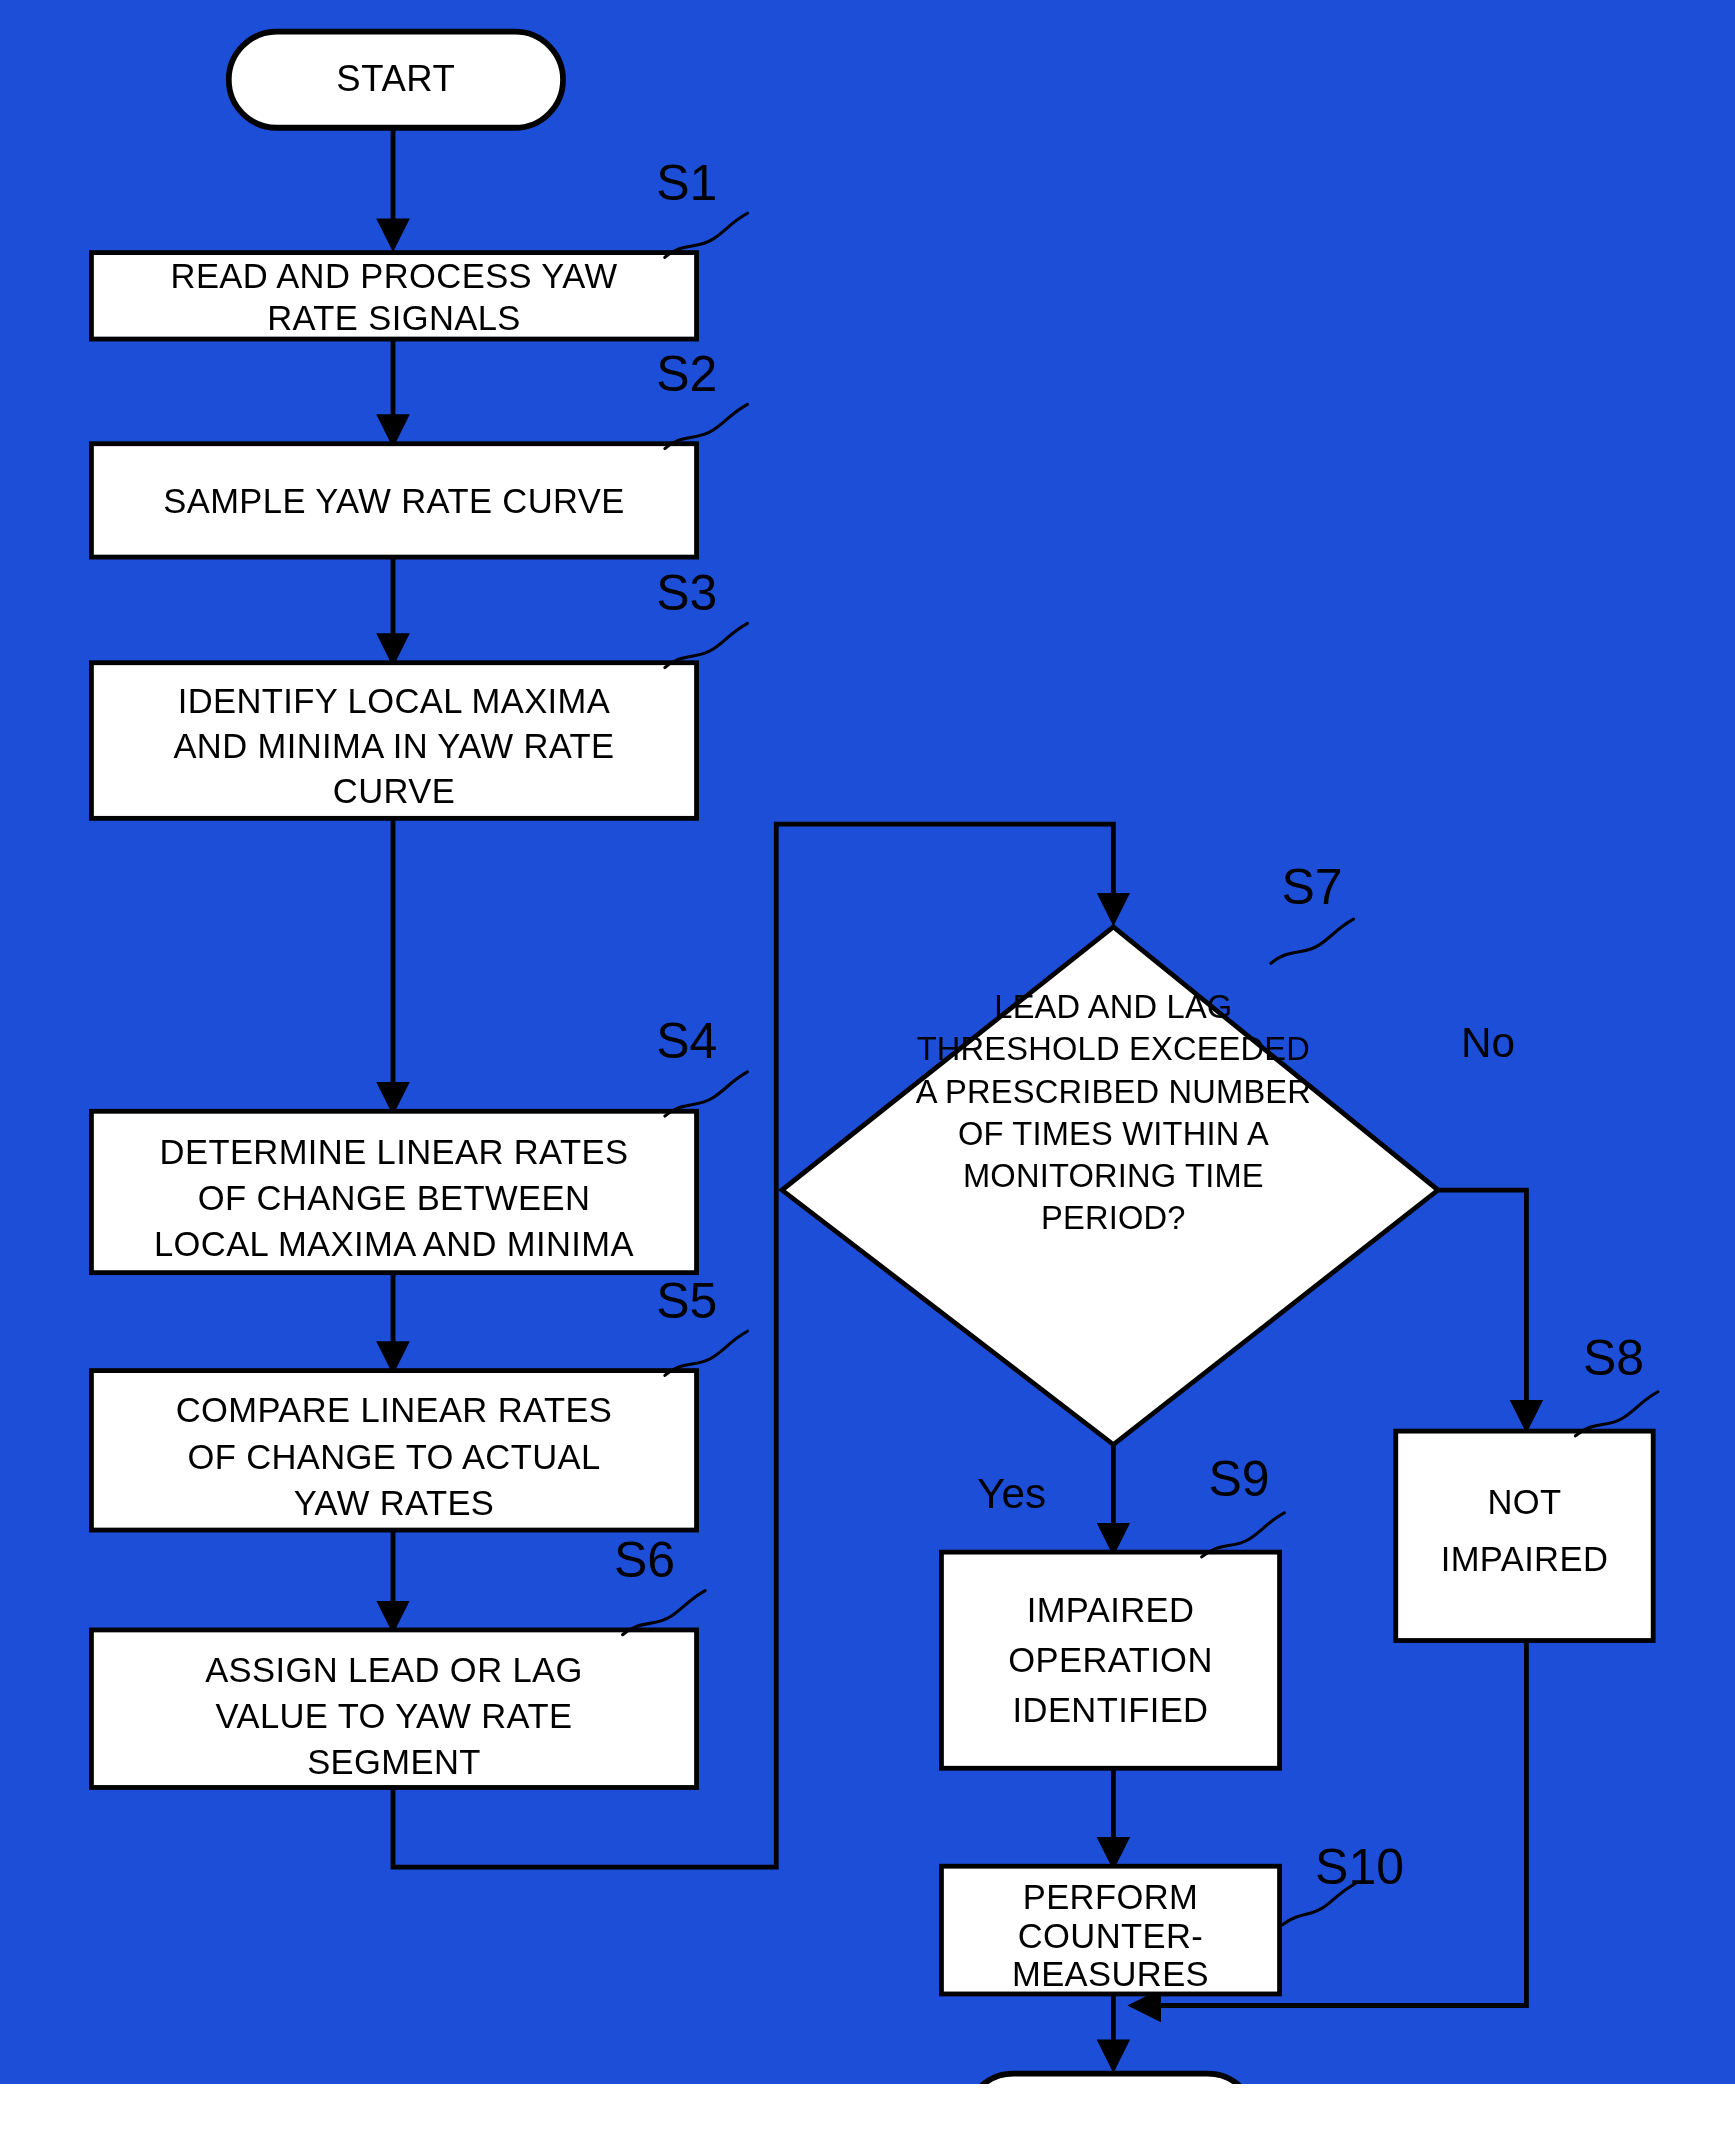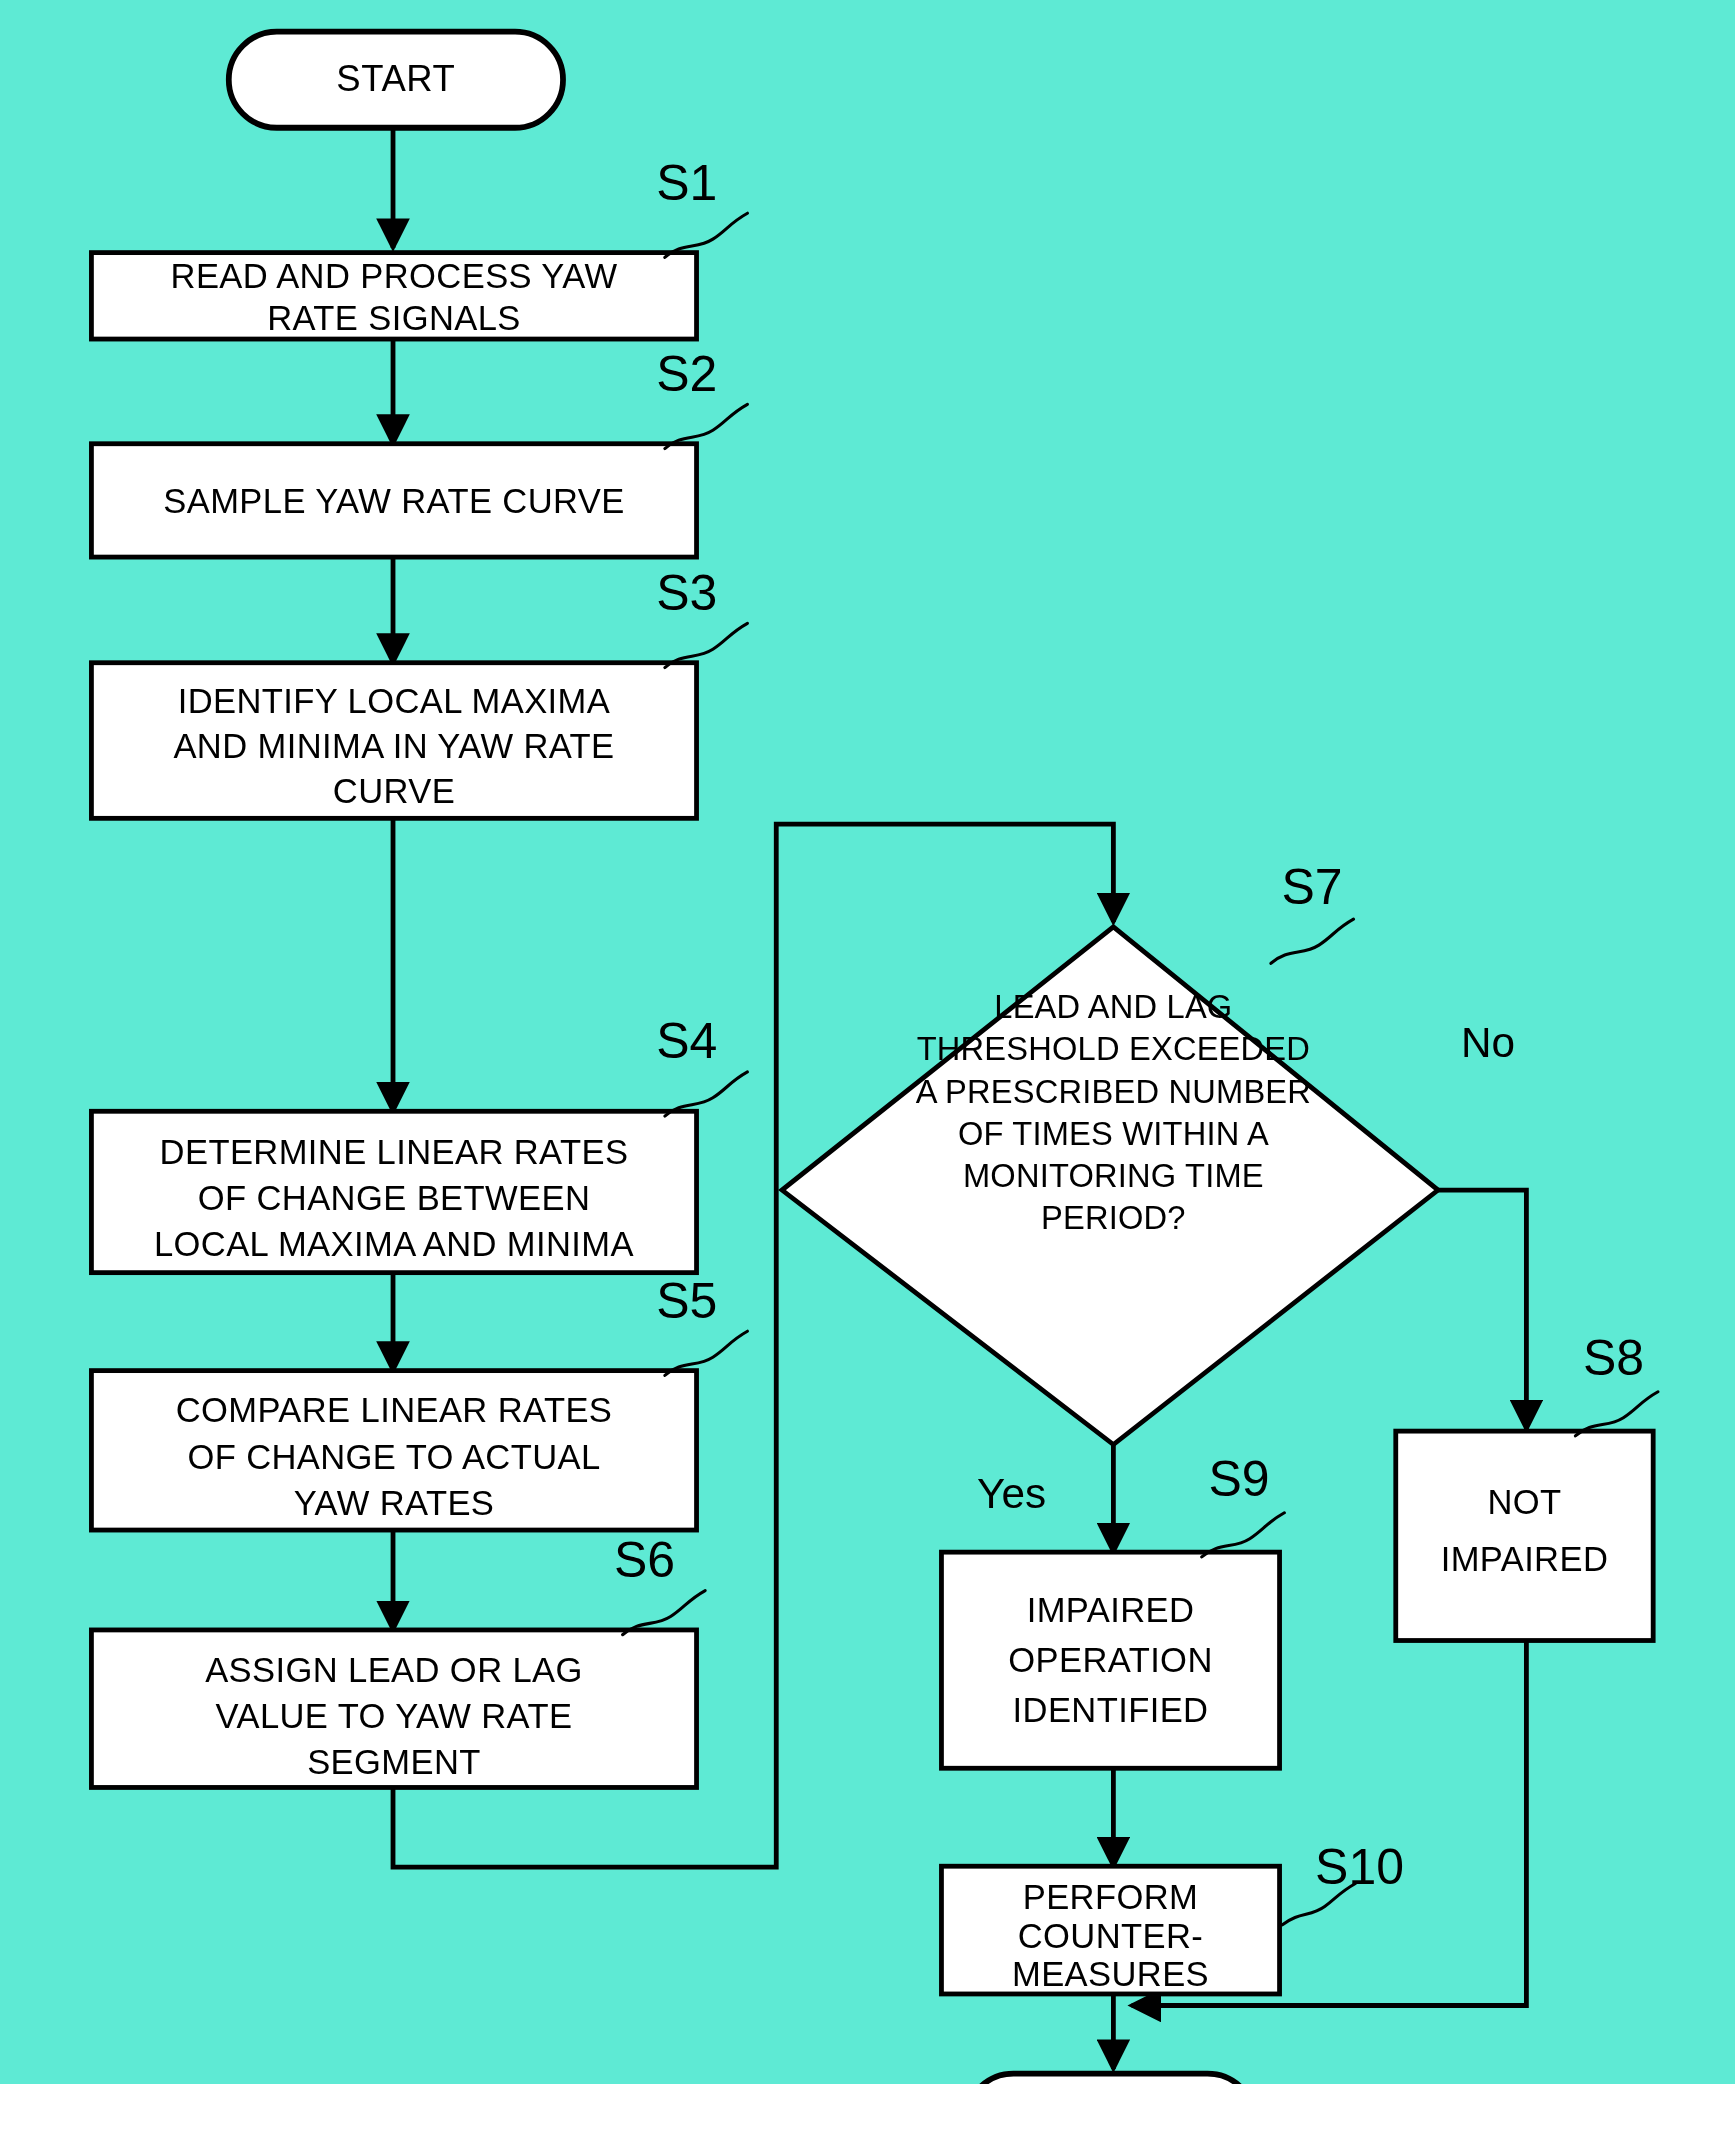--- a/index.html
+++ b/index.html
@@ -5,21 +5,21 @@
 <style>
   html, body {
     margin: 0;
     padding: 0;
     background: #ffffff;
   }
   #stage {
     position: relative;
     width: 1735px;
     height: 2084px;
-    background: #5eead4;
+    background: #1d4ed8;
     overflow: hidden;
     font-family: "Liberation Sans", sans-serif;
   }
   svg.flow {
     position: absolute;
     top: 0;
     left: 0;
     width: 1735px;
     height: 2139px;
     display: block;

